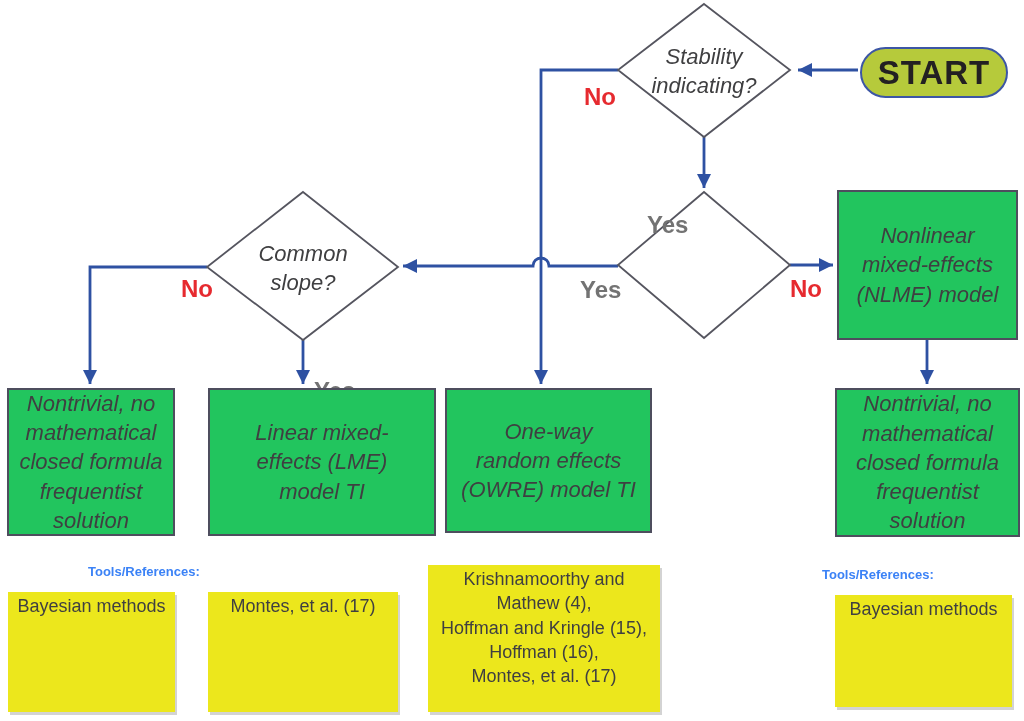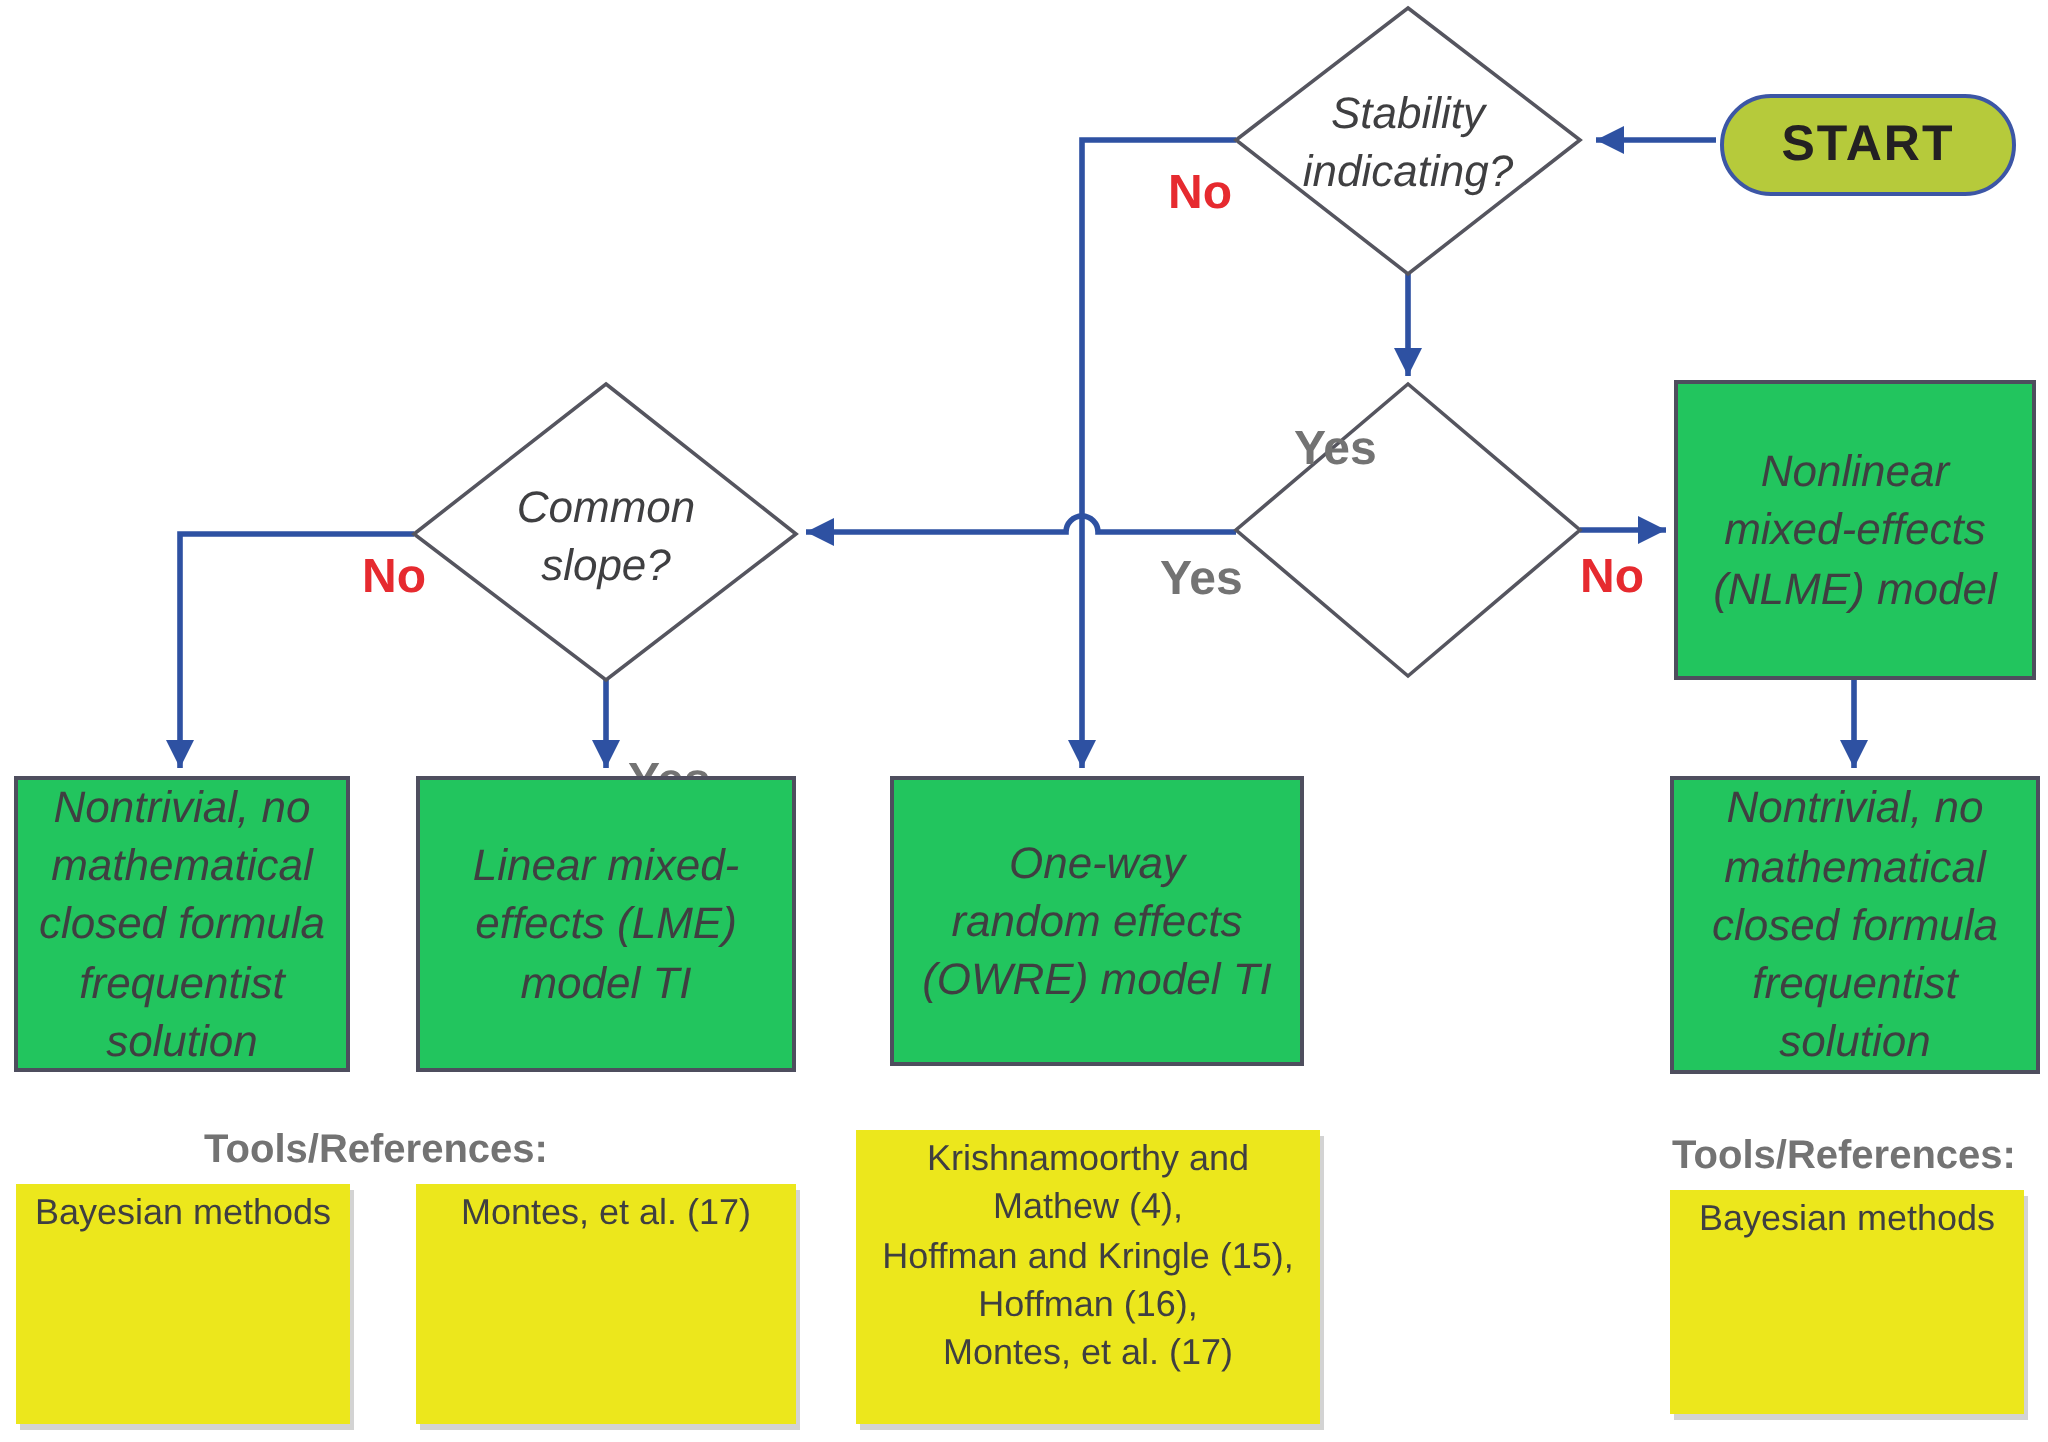--- a/index.html
+++ b/index.html
@@ -15,30 +15,30 @@
              box-sizing:border-box;display:flex;align-items:center;justify-content:center;}
   .rect-node .node-text{position:static;}
 
   .branch{position:absolute;font-size:24px;font-weight:bold;line-height:1;margin-top:47px;}
   .branch.no{color:#e62a2f;}
   .branch.yes{color:#737373;}
 
   .start-pill{position:absolute;left:860px;top:47px;width:148px;height:51px;
               background:#b6ca3b;border:2px solid #3c56a5;border-radius:27px;
               box-sizing:border-box;display:flex;align-items:center;justify-content:center;
-              font-size:25px;font-weight:bold;color:#232022;letter-spacing:1px;}
+              font-size:33px;font-weight:bold;color:#232022;letter-spacing:1px;}
 
   .ref-box{position:absolute;background:#ece71c;box-shadow:2px 3px 0 rgba(130,130,130,.35);
            box-sizing:border-box;padding-top:2px;
            display:flex;justify-content:center;align-items:flex-start;
            text-align:center;color:#3f3f41;font-size:18px;line-height:1.35;
            white-space:pre-line;}
 
-  .ref-heading{position:absolute;width:200px;text-align:center;
-               font-size:20px;font-weight:bold;color:#737373;line-height:1;}
+  .ref-heading{position:absolute;width:200px;
+               font-size:13px;font-weight:bold;color:#3b82f6;line-height:1;}
 </style>
 </head>
 <body>
 
 <div class="stage">
 
   <svg class="wires" width="1024" height="721" viewBox="0 0 1024 721">
     <defs>
       <marker id="arrow" markerUnits="userSpaceOnUse" markerWidth="16" markerHeight="15" refX="14" refY="7" orient="auto">
         <path d="M0,0 L14,7 L0,14 Z" fill="#2e51a2"></path>
@@ -80,21 +80,21 @@
   </div>
 
   <div class="rect-node" style="left:7px;top:388px;width:168px;height:148px;">
     <div class="node-text">Nontrivial, no
 mathematical
 closed formula
 frequentist
 solution</div>
   </div>
 
-  <div class="rect-node" style="left:208px;top:388px;width:190px;height:148px;">
+  <div class="rect-node" style="left:208px;top:388px;width:228px;height:148px;">
     <div class="node-text">Linear mixed-
 effects (LME)
 model TI</div>
   </div>
 
   <div class="rect-node" style="left:445px;top:388px;width:207px;height:145px;">
     <div class="node-text">One-way
 random effects
 (OWRE) model TI</div>
   </div>

